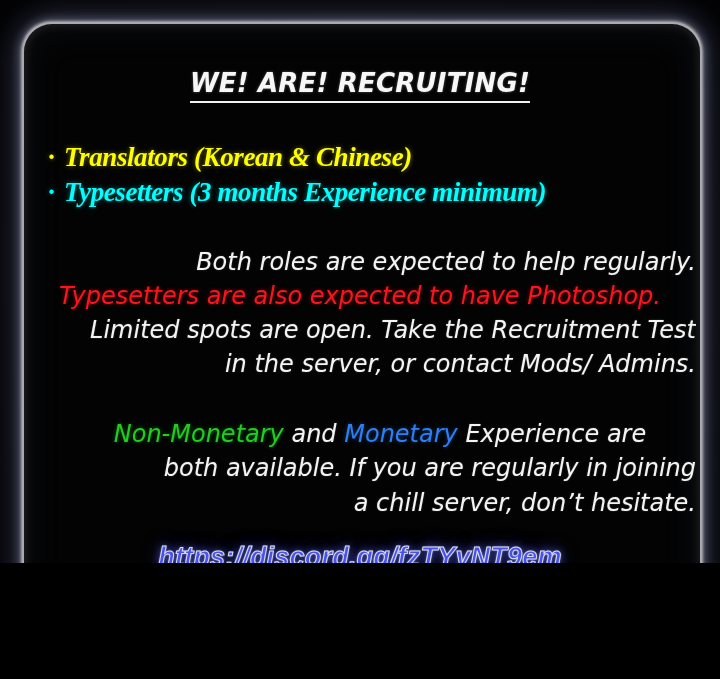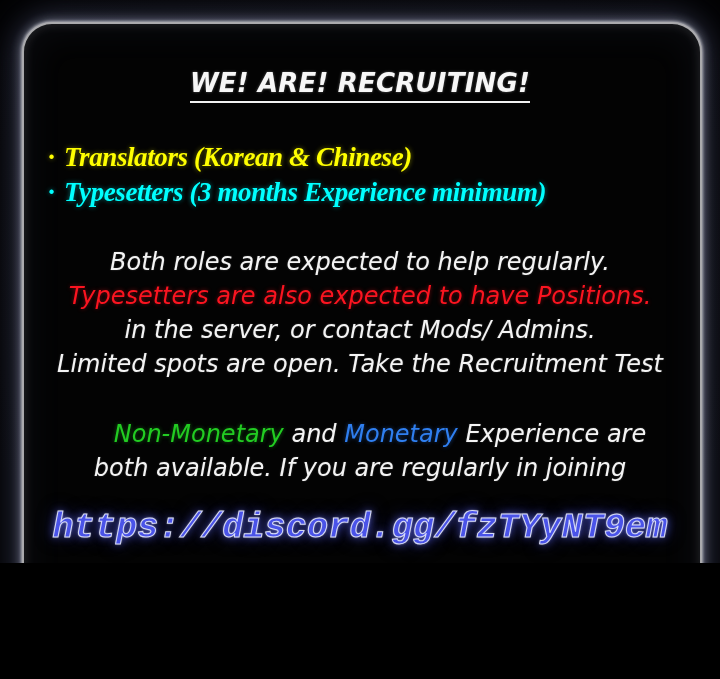--- a/index.html
+++ b/index.html
@@ -110,32 +110,32 @@
     text-shadow: 0 0 2px rgba(255,255,255,0.25);
   }
   .para-1 { margin-top: 36px; }
   .para-2 { margin-top: 36px; }
 
   .line { display: block; white-space: nowrap; }
 
   .c-red   { color: #fb1420; text-shadow: 0 0 4px rgba(255,20,30,0.45); }
   .c-green { color: #22cc22; text-shadow: 0 0 4px rgba(40,220,40,0.45); margin-left: 40px; }
   .c-blue  { color: #2f7ff0; text-shadow: 0 0 4px rgba(50,130,255,0.45); }
-  .c-white { color: #f4f4f4; }
+  .c-white { color: #f4f4f4; text-align: right; }
 
   .link-row {
     text-align: center;
     margin-top: 22px;
   }
   .discord-link {
     display: inline-block;
-    font-family: Liberation Mono, monospace;
+    font-family: Liberation Sans, sans-serif;
     font-style: italic;
     font-weight: bold;
-    font-size: 35px;
+    font-size: 27px;
     letter-spacing: 0.2px;
     color: #4a53e8;
     text-decoration: none;
     -webkit-text-stroke: 1px rgba(235,238,255,0.85);
     text-shadow:
       0 0 2px rgba(255,255,255,0.8),
       0 0 9px rgba(90,100,245,0.85),
       0 0 18px rgba(70,80,230,0.5);
   }
 </style>
@@ -157,28 +157,29 @@
       <div class="bullet-line bullet-yellow">
         <span class="bullet-mark">·</span><span>Translators (Korean &amp; Chinese)</span>
       </div>
       <div class="bullet-line bullet-cyan">
         <span class="bullet-mark">·</span><span>Typesetters (3 months Experience minimum)</span>
       </div>
     </div>
 
     <div class="para para-1">
       <span class="line c-white">Both roles are expected to help regularly.</span>
-      <span class="line c-red">Typesetters are also expected to have Positions.</span>
+      <span class="line c-red">Typesetters are also expected to have Photoshop.</span>
+      <span class="line c-white">Limited spots are open. Take the Recruitment Test</span>
       <span class="line c-white">in the server, or contact Mods/ Admins.</span>
-      <span class="line c-white">Limited spots are open. Take the Recruitment Test</span>
     </div>
 
     <div class="para para-2">
       <span class="line"><span class="c-green">Non-Monetary</span><span class="c-white"> and </span><span class="c-blue">Monetary</span><span class="c-white"> Experience are</span></span>
       <span class="line c-white">both available. If you are regularly in joining</span>
+      <span class="line c-white">a chill server, don’t hesitate.</span>
     </div>
 
     <div class="link-row">
       <a class="discord-link" href="#">https://discord.gg/fzTYyNT9em</a>
     </div>
 
   </div>
 </div>
 
 </body></html>

